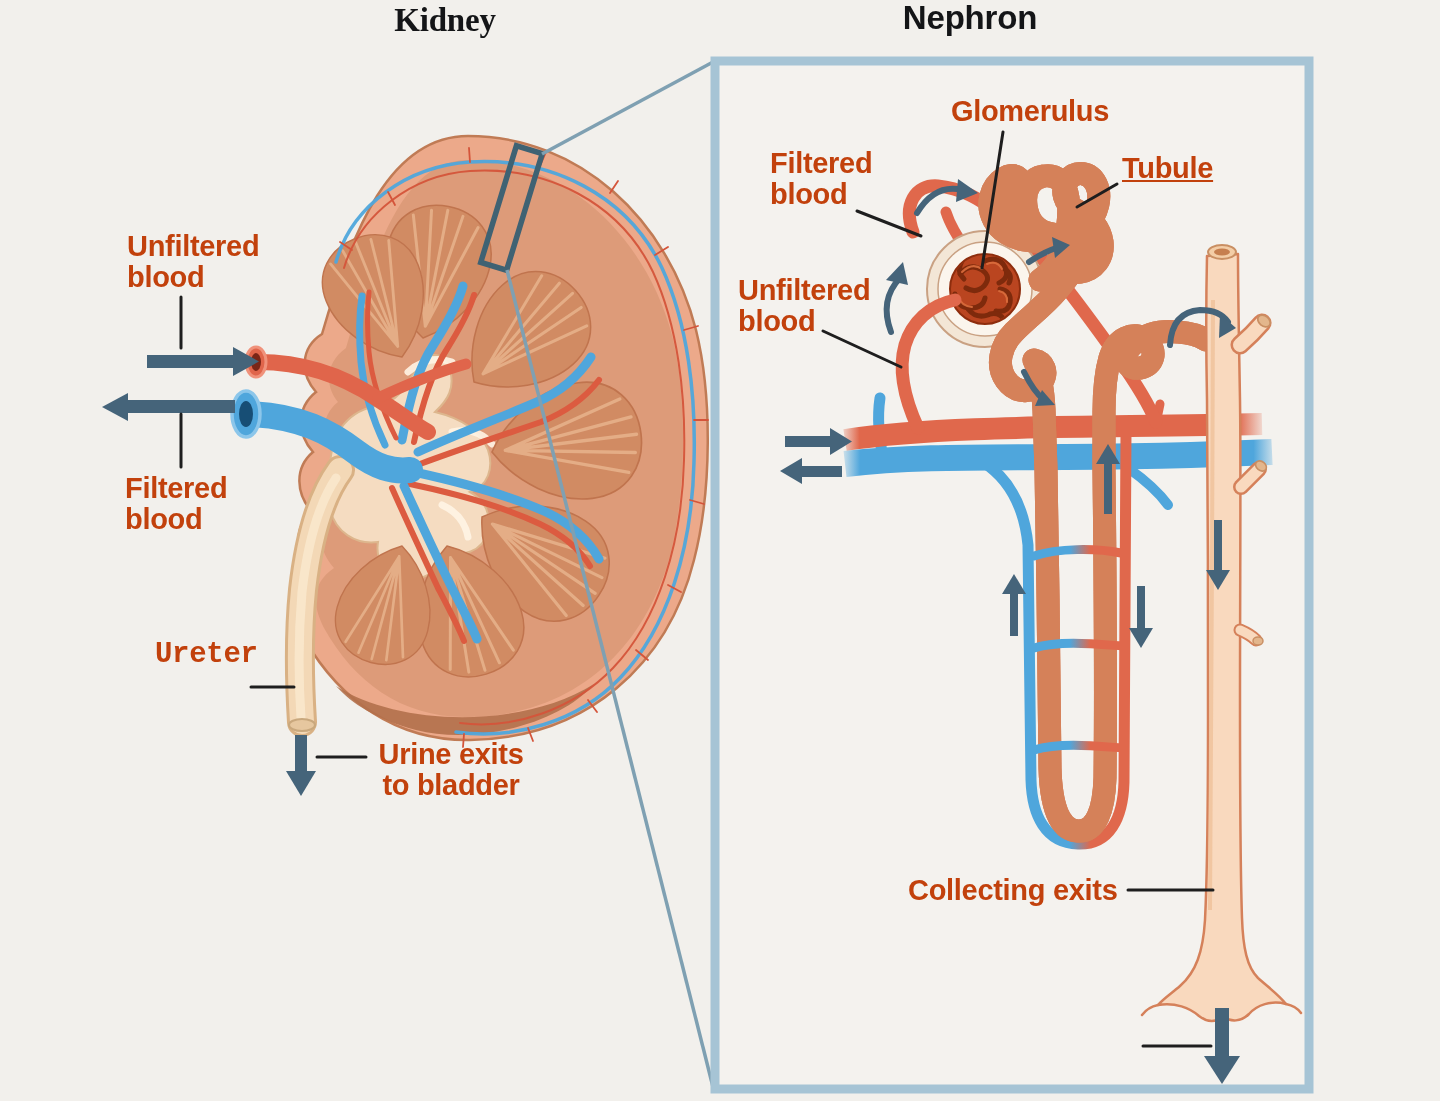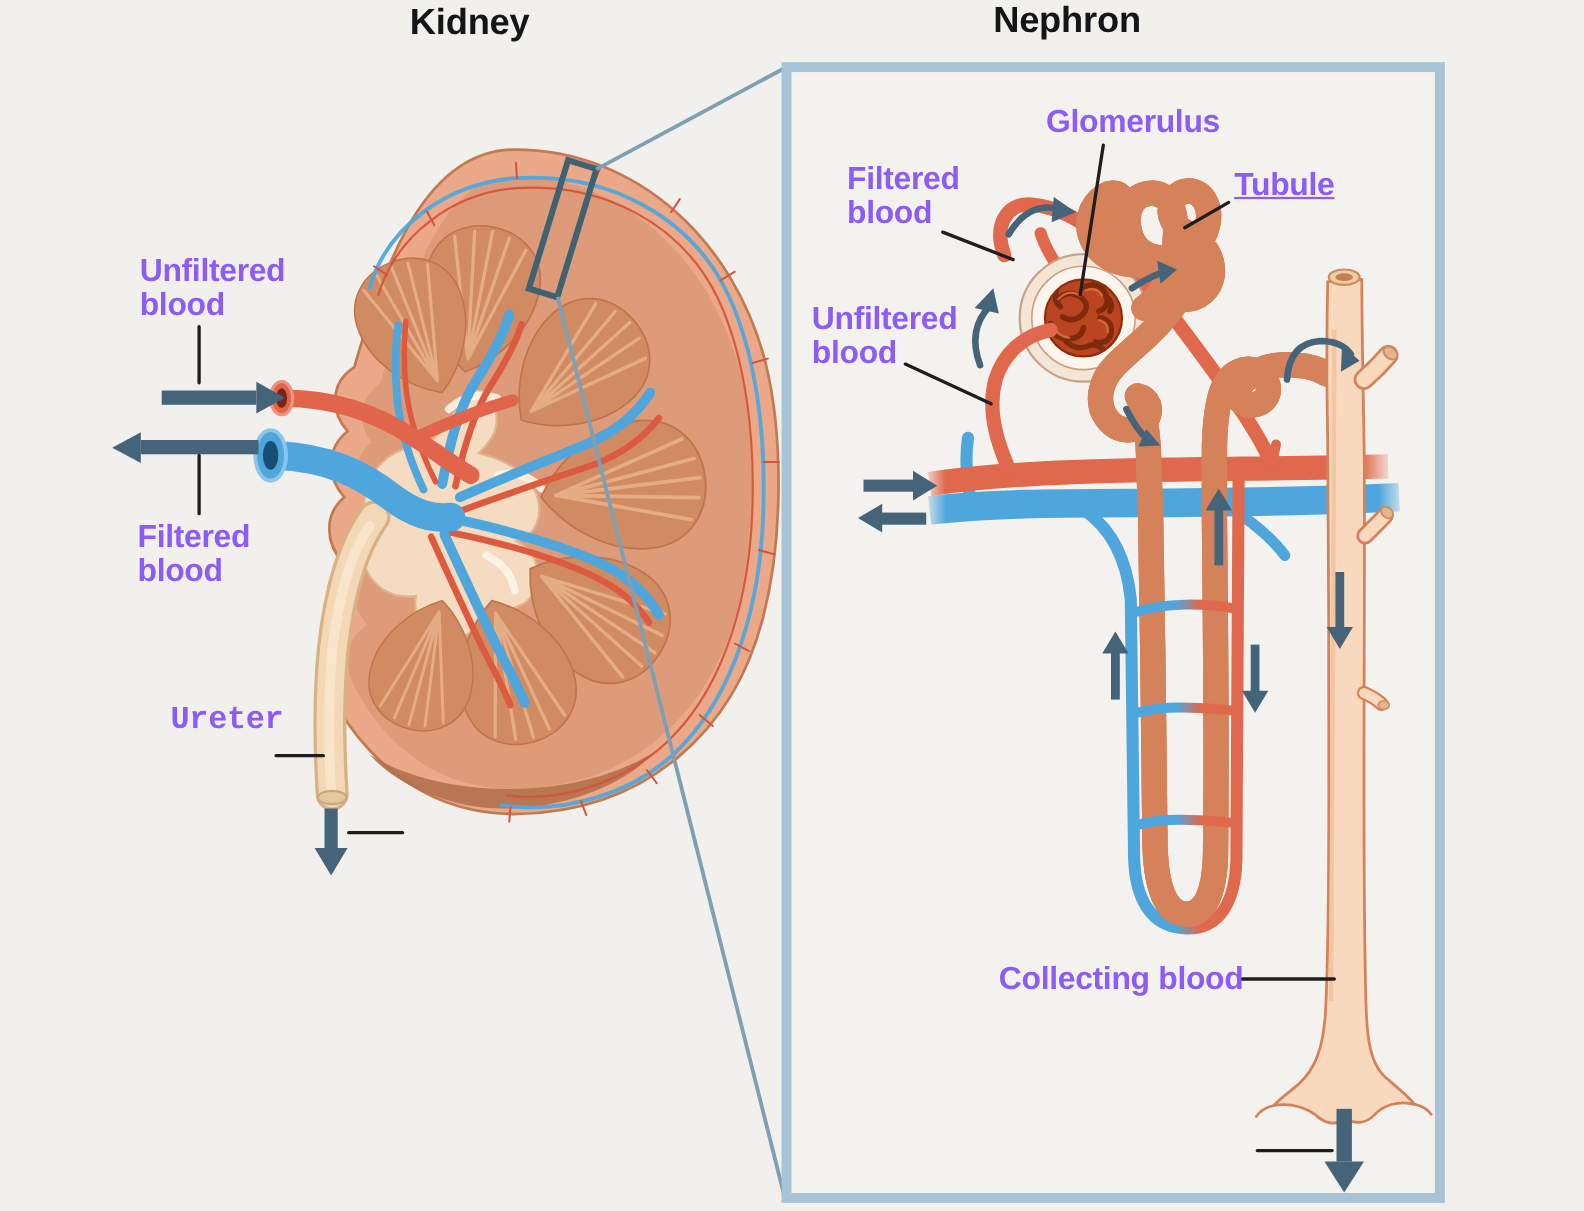--- a/index.html
+++ b/index.html
@@ -4,21 +4,21 @@
 <style>
   html,body{margin:0;padding:0;}
   body{
     width:1440px;height:1101px;position:relative;overflow:hidden;
     background:#F2F0EC;
     font-family:"Liberation Sans","DejaVu Sans",sans-serif;
   }
   #stage{position:absolute;left:0;top:0;width:1440px;height:1101px;}
   svg#art{position:absolute;left:0;top:0;}
   .lbl{
-    position:absolute;color:#8b5cf6;font-weight:700;
+    position:absolute;color:#c2410c;font-weight:700;
     font-size:29px;line-height:31px;letter-spacing:-0.3px;white-space:nowrap;
   }
   .title{
     position:absolute;color:#141517;font-weight:700;
     font-size:33px;line-height:34px;text-align:center;letter-spacing:-0.2px;
   }
   .ctr{text-align:center;}
 </style>
 </head>
 <body>
@@ -274,46 +274,50 @@
     <polygon points="286,771 316,771 301,796"></polygon>
   </g>
   <g stroke="#1E1E1E" stroke-width="3" stroke-linecap="round">
     <line x1="181" y1="297" x2="181" y2="348"></line>
     <line x1="181" y1="414" x2="181" y2="467"></line>
     <line x1="251" y1="687" x2="294" y2="687"></line>
     <line x1="317" y1="757" x2="366" y2="757"></line>
   </g>
 </svg>
 
-<div class="title" style="left:312px;top:3px;width:230px;">Kidney</div>
+<div class="title" style="left:330px;top:3px;width:230px;font-family:Liberation Serif, serif;">Kidney</div>
 <div class="title" style="left:852px;top:1px;width:236px;">Nephron</div>
 
 <div class="lbl" style="left:127px;top:231px;">
   <div>Unfiltered</div>
   <div>blood</div>
 </div>
 
 <div class="lbl" style="left:125px;top:473px;">
   <div>Filtered</div>
   <div>blood</div>
 </div>
 
 <div class="lbl" style="left:155px;top:639px;font-family:Liberation Mono, monospace;">Ureter</div>
 
+<div class="lbl ctr" style="left:370px;top:739px;width:162px;">
+  <div>Urine exits</div>
+  <div>to bladder</div>
+</div>
 
 <div class="lbl ctr" style="left:945px;top:96px;width:170px;">Glomerulus</div>
 
 <div class="lbl" style="left:770px;top:148px;">
   <div>Filtered</div>
   <div>blood</div>
 </div>
 
 <div class="lbl" style="left:1122px;top:153px;text-decoration:underline;">Tubule</div>
 
 <div class="lbl" style="left:738px;top:275px;">
   <div>Unfiltered</div>
   <div>blood</div>
 </div>
 
-<div class="lbl" style="left:908px;top:875px;">Collecting blood</div>
+<div class="lbl" style="left:908px;top:875px;">Collecting exits</div>
 
 
 </div>
 
 </body></html>

